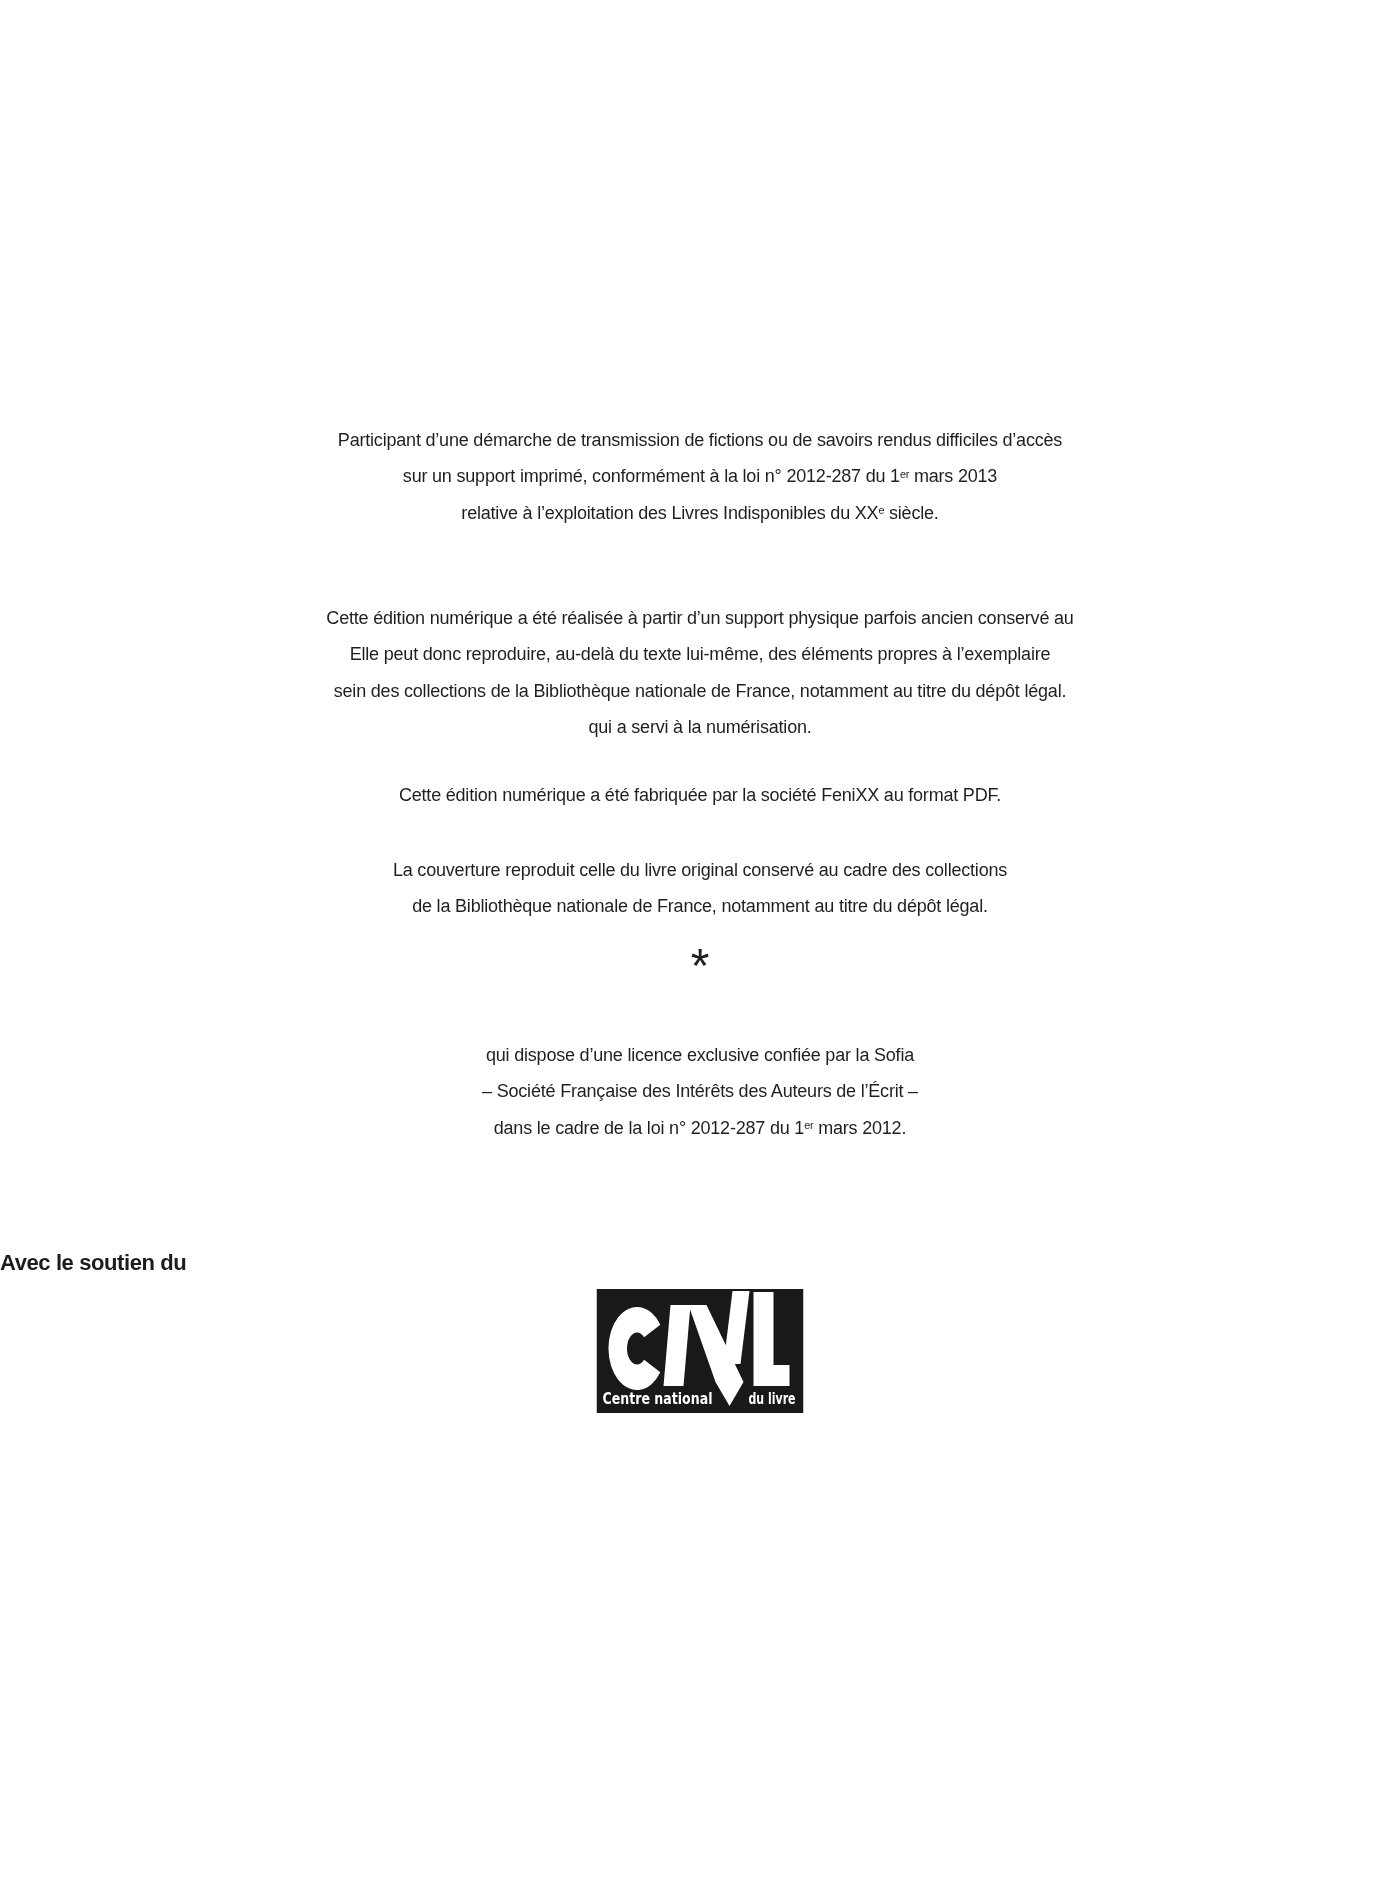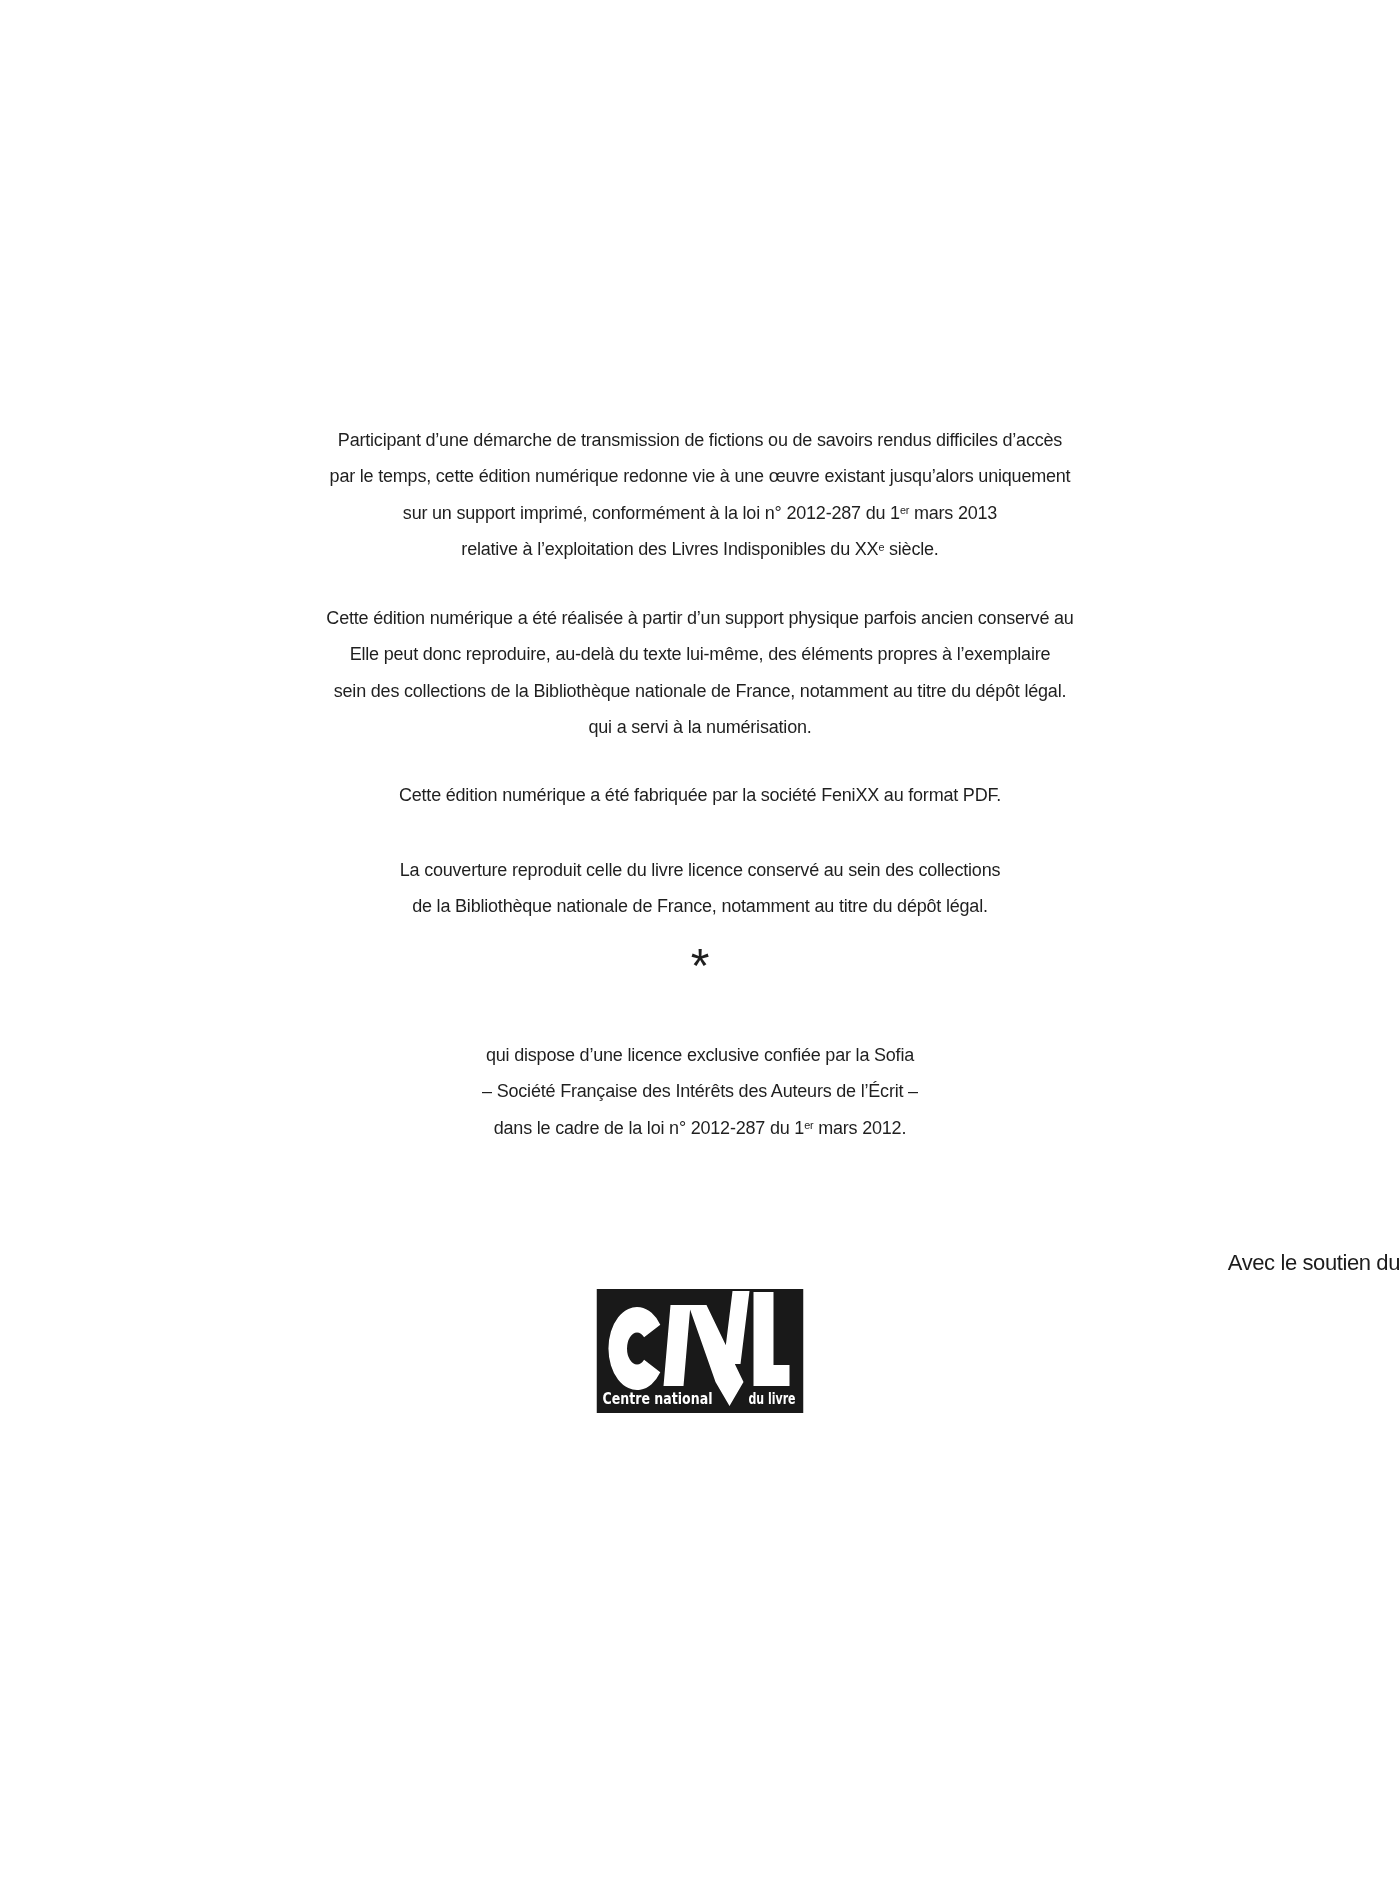--- a/index.html
+++ b/index.html
@@ -34,60 +34,59 @@
     left: 0;
     width: 100%;
     text-align: center;
     font-size: 48px;
     line-height: 48px;
   }
   .support {
     position: absolute;
     left: 0;
     width: 100%;
-    text-align: right;
+    text-align: left;
     font-size: 22px;
-    font-weight: normal;
+    font-weight: bold;
     letter-spacing: -0.4px;
     color: #1c1c1c;
   }
   .logo-wrap {
     position: absolute;
     left: 50%;
     transform: translateX(-50%);
     width: 207px;
     height: 124px;
   }
   .logo-wrap svg { display: block; }
 </style>
 </head>
 <body>
 
 <div class="page">
 
   <section class="para" style="top:422px">
     <div class="line">Participant d’une démarche de transmission de fictions ou de savoirs rendus difficiles d’accès</div>
-    <div class="line">par le temps, cette édition numérique redonne vie à une œuvre existant jusqu’alors uniquement</div>
     <div class="line"><span>sur un support imprimé, conformément à la loi n° 2012-287 du 1</span><span class="sup">er</span><span> mars 2013</span></div>
     <div class="line"><span>relative à l’exploitation des Livres Indisponibles du XX</span><span class="sup">e</span><span> siècle.</span></div>
   </section>
 
   <section class="para" style="top:600px">
     <div class="line">Cette édition numérique a été réalisée à partir d’un support physique parfois ancien conservé au</div>
     <div class="line">Elle peut donc reproduire, au-delà du texte lui-même, des éléments propres à l’exemplaire</div>
     <div class="line">sein des collections de la Bibliothèque nationale de France, notamment au titre du dépôt légal.</div>
     <div class="line">qui a servi à la numérisation.</div>
   </section>
 
   <section class="para" style="top:777px">
     <div class="line">Cette édition numérique a été fabriquée par la société FeniXX au format PDF.</div>
   </section>
 
   <section class="para" style="top:852px">
-    <div class="line">La couverture reproduit celle du livre licence conservé au sein des collections</div>
+    <div class="line">La couverture reproduit celle du livre original conservé au cadre des collections</div>
     <div class="line">de la Bibliothèque nationale de France, notamment au titre du dépôt légal.</div>
   </section>
 
   <div class="separator" style="top:942px">*</div>
 
   <section class="para" style="top:1037px">
     <div class="line">qui dispose d’une licence exclusive confiée par la Sofia</div>
     <div class="line">– Société Française des Intérêts des Auteurs de l’Écrit –</div>
     <div class="line"><span>dans le cadre de la loi n° 2012-287 du 1</span><span class="sup">er</span><span> mars 2012.</span></div>
   </section>

